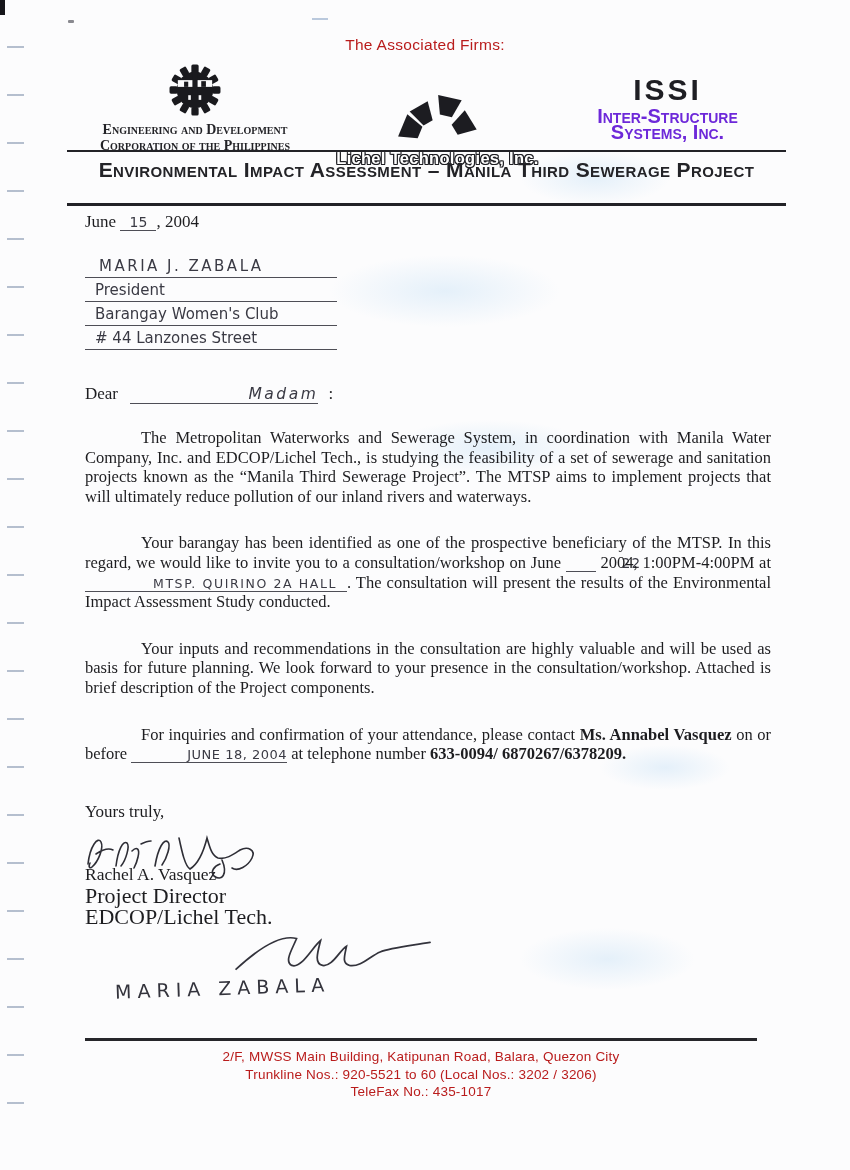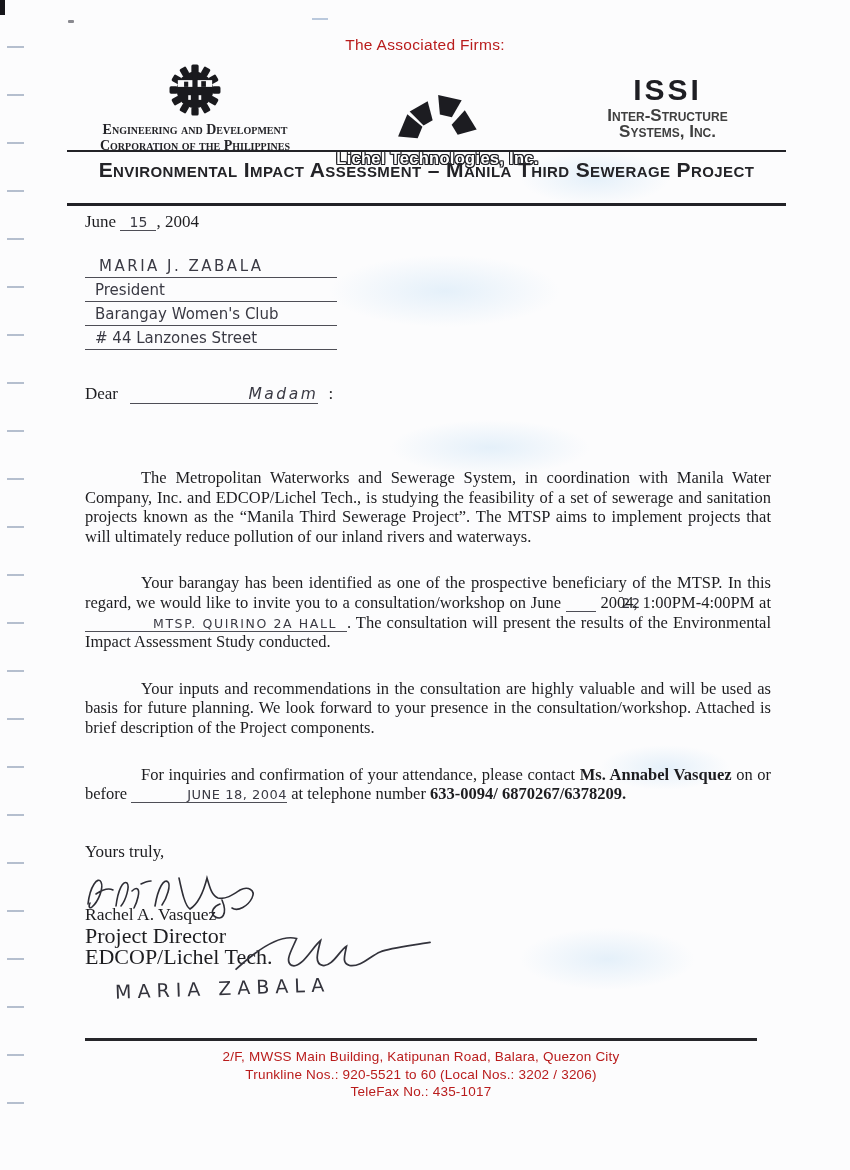--- a/index.html
+++ b/index.html
@@ -38,21 +38,21 @@
     font-variant:small-caps; font-size:14px; line-height:15.5px; color:#232327; }
   .firm-lichel { width:215px; padding-top:14px; }
   .outline-text { margin-top:5px; font-family:"Liberation Sans", sans-serif; font-weight:bold;
     font-size:16.5px; letter-spacing:.3px; color:#fff;
     text-shadow:-1px -1px 0 #1f1f24, 1px -1px 0 #1f1f24, -1px 1px 0 #1f1f24, 1px 1px 0 #1f1f24,
       0 -1px 0 #1f1f24, 0 1px 0 #1f1f24, -1px 0 0 #1f1f24, 1px 0 0 #1f1f24; }
   .firm-issi { width:225px; padding-top:12px;text-align:center; }
   .issi-acronym { font-family:"Liberation Sans", sans-serif; font-weight:800; font-size:30px;
     letter-spacing:3px; color:#1e1e23; line-height:28px; }
   .issi-name { margin-top:4px; font-family:"Liberation Sans", sans-serif; font-weight:bold;
-    font-variant:small-caps; font-size:17px; line-height:16px; color:#404040; }
+    font-variant:small-caps; font-size:20px; line-height:16px; color:#6d28d9; }
 
   .banner { position:absolute; top:150px; left:67px; width:719px;
     border-top:2.5px solid #222227; border-bottom:3.5px solid #222227;
     padding:6px 0 21px; text-align:center;
     font-family:"Liberation Sans", sans-serif; font-weight:bold; font-variant:small-caps;
     font-size:21px; letter-spacing:.4px; color:#232327; }
 
   
   .body { position:absolute; left:85px; top:212px; width:686px; }
   .hand { font-family:"DejaVu Sans", sans-serif; color:#3a3a44; }
@@ -67,21 +67,21 @@
     font-size:15px; line-height:18px; white-space:nowrap; }
   .addr-name { letter-spacing:2.5px; padding-left:14px; }
 
   .salutation { margin-top:34px; font-size:17px; }
   .sal-name { display:inline-block; width:188px; text-align:right; font-size:15.5px;
     letter-spacing:2.5px; font-style:italic; margin-left:8px; line-height:17px; }
   .sal-colon { margin-left:6px; }
 
   .para { text-align:justify; text-indent:56px; font-size:16.5px; line-height:19.6px;
     margin:0 0 27px 0; }
-  .para-first { margin-top:64px; }
+  .para-first { margin-top:24px; }
   .day2 { display:inline-block; width:30px; text-align:center; font-size:13.5px;
     line-height:15px; letter-spacing:1px; }
   .venue { display:inline-block; min-width:250px; text-align:left; padding-left:12px;
     font-size:12.5px; line-height:15px; letter-spacing:1.6px; }
   .hdate { display:inline-block; min-width:112px; text-align:center; font-size:13px;
     line-height:15px; letter-spacing:.5px; }
 
   .valediction { margin-top:38px; font-size:17px; }
   .sig-block { position:relative; margin-top:4px; height:108px; }
   .sig-rachel { position:absolute; left:-3px; top:0; }

